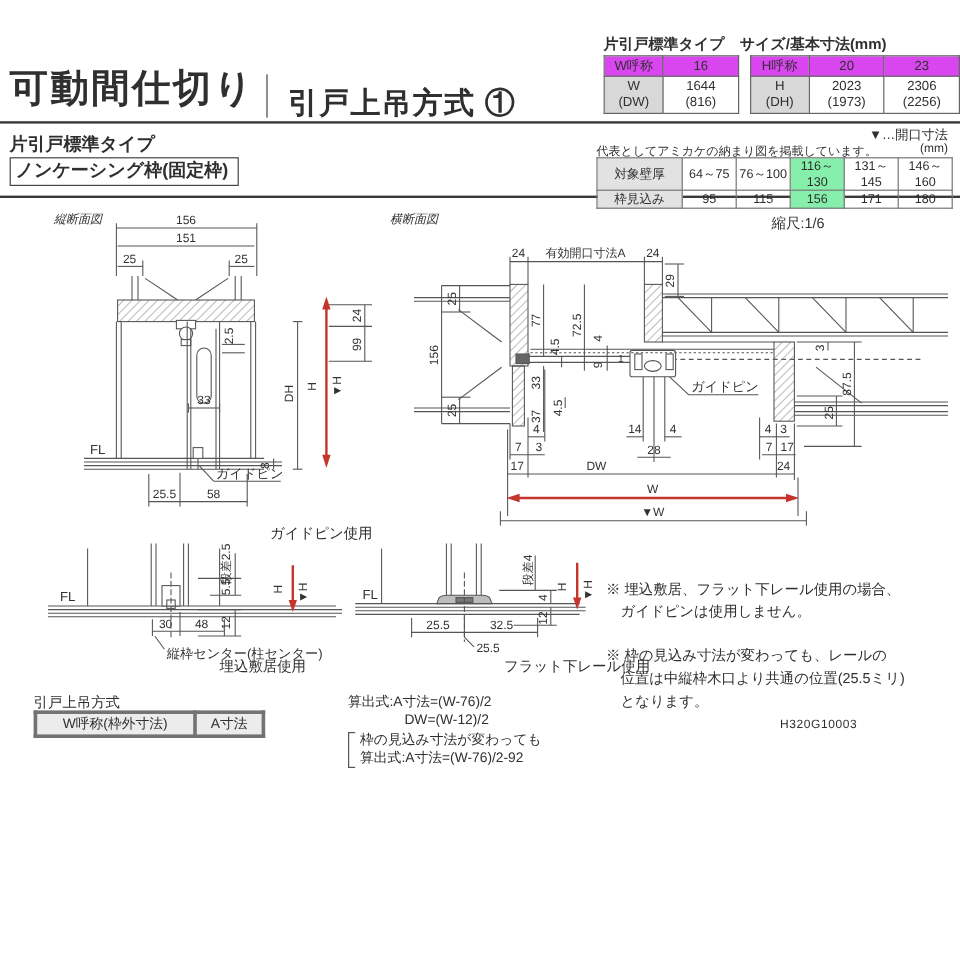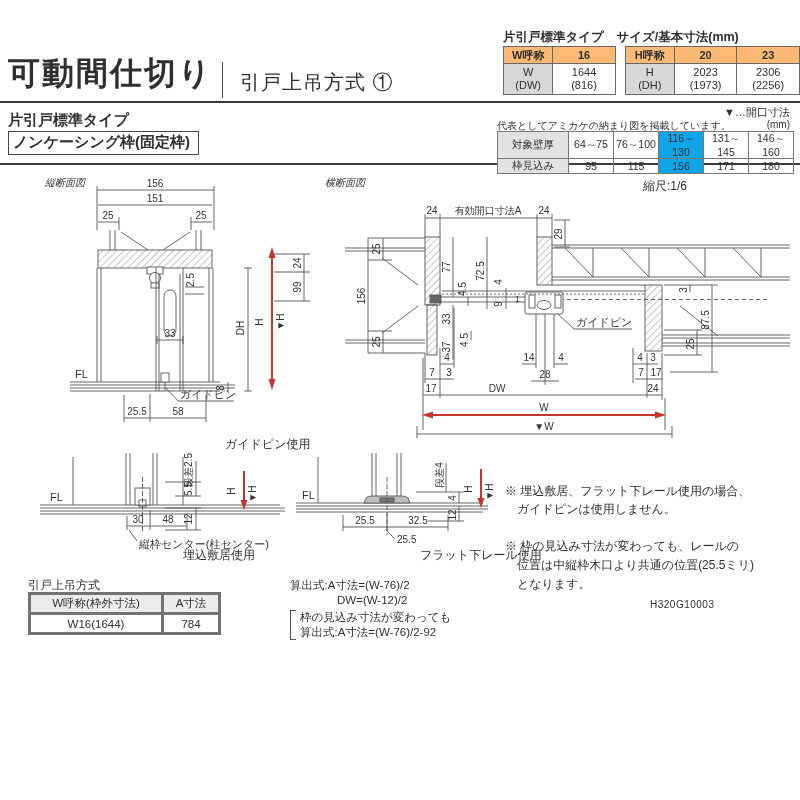--- a/index.html
+++ b/index.html
@@ -1,38 +1,38 @@
 <!DOCTYPE html>
 <html><head>
 <meta charset="utf-8">
 <style>
   html,body{margin:0;padding:0;background:#ffffff;}
   body{width:800px;height:800px;position:relative;font-family:"Liberation Sans",sans-serif;color:#2f2f2f;overflow:hidden;}
   .abs{position:absolute;}
   .title{left:8px;top:52px;font-size:32px;font-weight:bold;letter-spacing:2px;}
   .vsep{left:222px;top:62px;width:1px;height:36px;background:#444;}
-  .subtitle{left:240px;top:69px;font-size:20px;letter-spacing:1px;}
+  .subtitle{left:240px;top:69px;font-size:25px;letter-spacing:1px;font-weight:bold;}
   .rule{left:0;width:800px;height:2px;background:#3a3a3a;}
   .sz-title{left:503px;top:29px;font-size:12.5px;font-weight:bold;}
   .sz-wrap{left:503px;top:46px;display:flex;gap:9px;}
   table{border-collapse:collapse;}
   .sz th,.sz td{border:1px solid #666;font-size:11px;text-align:center;padding:0 2px;font-weight:normal;line-height:1.15;}
-  .sz th{background:#fdba74;height:16px;font-weight:bold;}
+  .sz th{background:#d946ef;height:16px;font-weight:normal;}
   .sz td{height:30px;}
   .sz td.lab{background:#d8d8d8;}
   .sz .cw1{width:46px;} .sz .cw2{width:60px;}
   .legend{left:620px;top:105px;width:170px;text-align:right;font-size:11px;}
   .type1{left:8px;top:111px;font-size:15px;font-weight:bold;}
   .type2{left:8px;top:131px;font-size:15px;font-weight:bold;border:1px solid #444;padding:1px 8px 2px 4px;}
   .wt-cap{left:497px;top:119px;width:293px;display:flex;justify-content:space-between;font-size:10px;}
   .wt{left:497px;top:131px;}
   .wt td{border:1px solid #777;font-size:10.5px;text-align:center;height:13px;padding:0;}
   .wt .lab{background:#e2e2e2;width:70px;}
   .wt .val{width:44px;}
-  .wt .hl{background:#0ea5e9;}
+  .wt .hl{background:#86efac;}
   .dlabel{font-size:10px;font-style:italic;}
   .scale{font-size:12px;}
   .cap{font-size:12px;}
   .notes{left:505px;top:463px;width:295px;font-size:12px;line-height:1.55;white-space:pre-line;}
   .op-title{left:28px;top:577px;font-size:12px;}
   .op td{border:3px solid #737373;font-size:11.5px;text-align:center;height:15px;}
   .op .h{background:#ececec;}
   .op .c1{width:128px;} .op .c2{width:52px;}
   .formulas{left:290px;top:578px;font-size:11.5px;line-height:1.3;}
   .formulas .l2{margin-left:47px;}
@@ -434,24 +434,20 @@
 　となります。</div>
 </div>
 
 <div class="abs op-title">引戸上吊方式</div>
 <table class="abs op" style="left:28px;top:592px">
   <tbody>
       <tr>
     <td class="h c1">W呼称(枠外寸法)</td>
     <td class="h c2">A寸法</td>
   </tr>
-  <tr>
-    <td class="c1">W16(1644)</td>
-    <td class="c2">784</td>
-  </tr>
 </tbody>
   </table>
 
 <div class="abs formulas">
   <div>算出式:A寸法=(W-76)/2</div>
   <div class="l2">DW=(W-12)/2</div>
   <div class="brrow">
     <div class="bracket"></div>
     <div>
       <div>枠の見込み寸法が変わっても</div>

